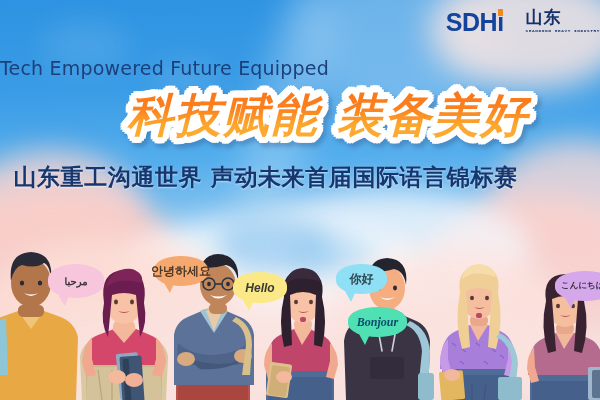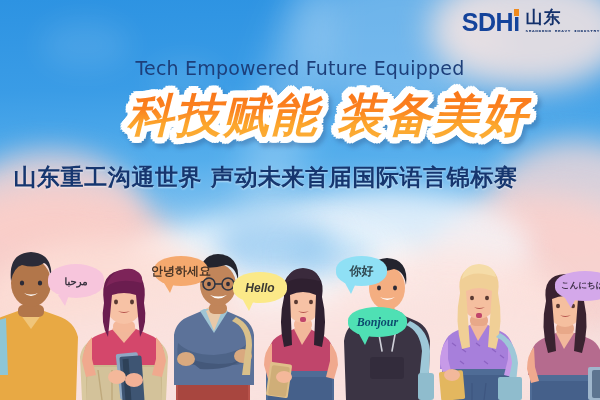--- a/index.html
+++ b/index.html
@@ -23,32 +23,32 @@
   .b-pinkR2{right:-60px;top:140px;width:170px;height:130px;background:rgba(249,216,213,.75);}
   .b-mid{left:330px;top:250px;width:240px;height:130px;background:rgba(253,228,223,.85);}
   .b-bottom{left:0px;top:300px;width:620px;height:120px;background:rgba(250,226,222,.92);filter:blur(18px);}
   .b-topsheen{left:300px;top:-40px;width:200px;height:160px;background:rgba(255,255,255,.30);filter:blur(20px);}
   .b-tr{right:-30px;top:-30px;width:200px;height:120px;background:rgba(252,230,226,.85);filter:blur(16px);}
   .b-faint1{left:40px;top:20px;width:90px;height:50px;background:rgba(255,255,255,.10);}
   .b-faint2{left:150px;top:60px;width:70px;height:40px;background:rgba(255,255,255,.09);}
   .b-ray{left:255px;top:-20px;width:60px;height:260px;background:rgba(255,255,255,.22);border-radius:40%;filter:blur(16px);transform:rotate(14deg);}
 
   
-  #logo{position:absolute;right:0px;top:10px;display:flex;align-items:flex-start;gap:6px;z-index:40;}
+  #logo{position:absolute;right:0px;top:10px;display:flex;align-items:flex-start;gap:22px;z-index:40;}
   .logo-sdhi{font-size:25px;font-weight:bold;color:#14439b;letter-spacing:-.5px;line-height:1;
     font-family:"Liberation Sans",sans-serif;position:relative;}
   .logo-i-dot{position:absolute;right:1px;top:-1px;width:5px;height:7px;background:#f08a1d;}
   .logo-cn-wrap{display:flex;flex-direction:column;align-items:flex-start;line-height:1;padding-bottom:1px;font-family:Liberation Mono, monospace;}
   .logo-cn{font-size:17px;font-weight:bold;color:#13306b;letter-spacing:1px;}
   .logo-py{font-size:4.4px;font-weight:bold;color:#13306b;letter-spacing:.6px;margin-top:2px;}
 
   
   #copy{position:absolute;left:0;top:0;width:600px;z-index:35;}
 
-  #eng{position:absolute;top:57px;width:600px;text-align:center;
+  #eng{position:absolute;top:57px;width:600px;
     font-size:19px;color:#1d3f7a;letter-spacing:.2px;font-family:"DejaVu Sans",sans-serif;}
 
   #cn-main{position:absolute;top:85px;width:600px;text-align:center;
     font-size:46px;font-weight:bold;font-style:italic;letter-spacing:2px;
     font-family:"DejaVu Sans",sans-serif;
     background:linear-gradient(180deg,#f97316 0%,#fb8120 38%,#fca62c 64%,#fbb03b 100%);
     -webkit-background-clip:text;background-clip:text;color:transparent;
     -webkit-text-stroke:0px;
     filter:drop-shadow(2.5px 0 0 #fff) drop-shadow(-2.5px 0 0 #fff)
            drop-shadow(0 2.5px 0 #fff) drop-shadow(0 -2.5px 0 #fff)
@@ -73,21 +73,21 @@
 
   .bub-ar{left:48px;top:264px;width:56px;height:34px;background:#f7c5dc;font-size:10px;font-style:normal;}
   .bub-ar::after{left:10px;bottom:-8px;border-left:7px solid transparent;border-right:4px solid transparent;border-top:11px solid #f7c5dc;}
 
   .bub-ko{left:154px;top:256px;width:54px;height:30px;background:#f5a96e;font-size:12px;font-style:normal;color:#4a3526;}
   .bub-ko::after{left:10px;bottom:-7px;border-left:6px solid transparent;border-right:4px solid transparent;border-top:10px solid #f5a96e;}
 
   .bub-en{left:233px;top:272px;width:54px;height:31px;background:#fbe988;font-size:12px;color:#3c3a33;}
   .bub-en::after{left:10px;bottom:-8px;border-left:6px solid transparent;border-right:5px solid transparent;border-top:11px solid #fbe988;}
 
-  .bub-zh{left:336px;top:256px;width:51px;height:30px;background:#8fe0f5;font-size:12px;font-style:normal;color:#2f4750;}
+  .bub-zh{left:336px;top:264px;width:51px;height:30px;background:#8fe0f5;font-size:12px;font-style:normal;color:#2f4750;}
   .bub-zh::after{left:9px;bottom:-8px;border-left:6px solid transparent;border-right:5px solid transparent;border-top:11px solid #8fe0f5;}
 
   .bub-fr{left:348px;top:307px;width:59px;height:30px;background:#4fe0b4;font-size:12px;color:#0c4a6e;font-family:Liberation Serif, serif;}
   .bub-fr::after{left:11px;bottom:-8px;border-left:6px solid transparent;border-right:5px solid transparent;border-top:11px solid #4fe0b4;}
 
   .bub-es{left:463px;top:274px;width:47px;height:29px;background:#f8ae5e;font-size:12px;color:#463423;}
   .bub-es::after{left:26px;bottom:-8px;border-left:5px solid transparent;border-right:7px solid transparent;border-top:11px solid #f8ae5e;}
 
   .bub-ja{left:555px;top:271px;width:60px;height:30px;background:#d4a8ea;font-size:8.5px;font-style:normal;color:#3c2f46;
     justify-content:flex-start;padding-left:6px;box-sizing:border-box;}

